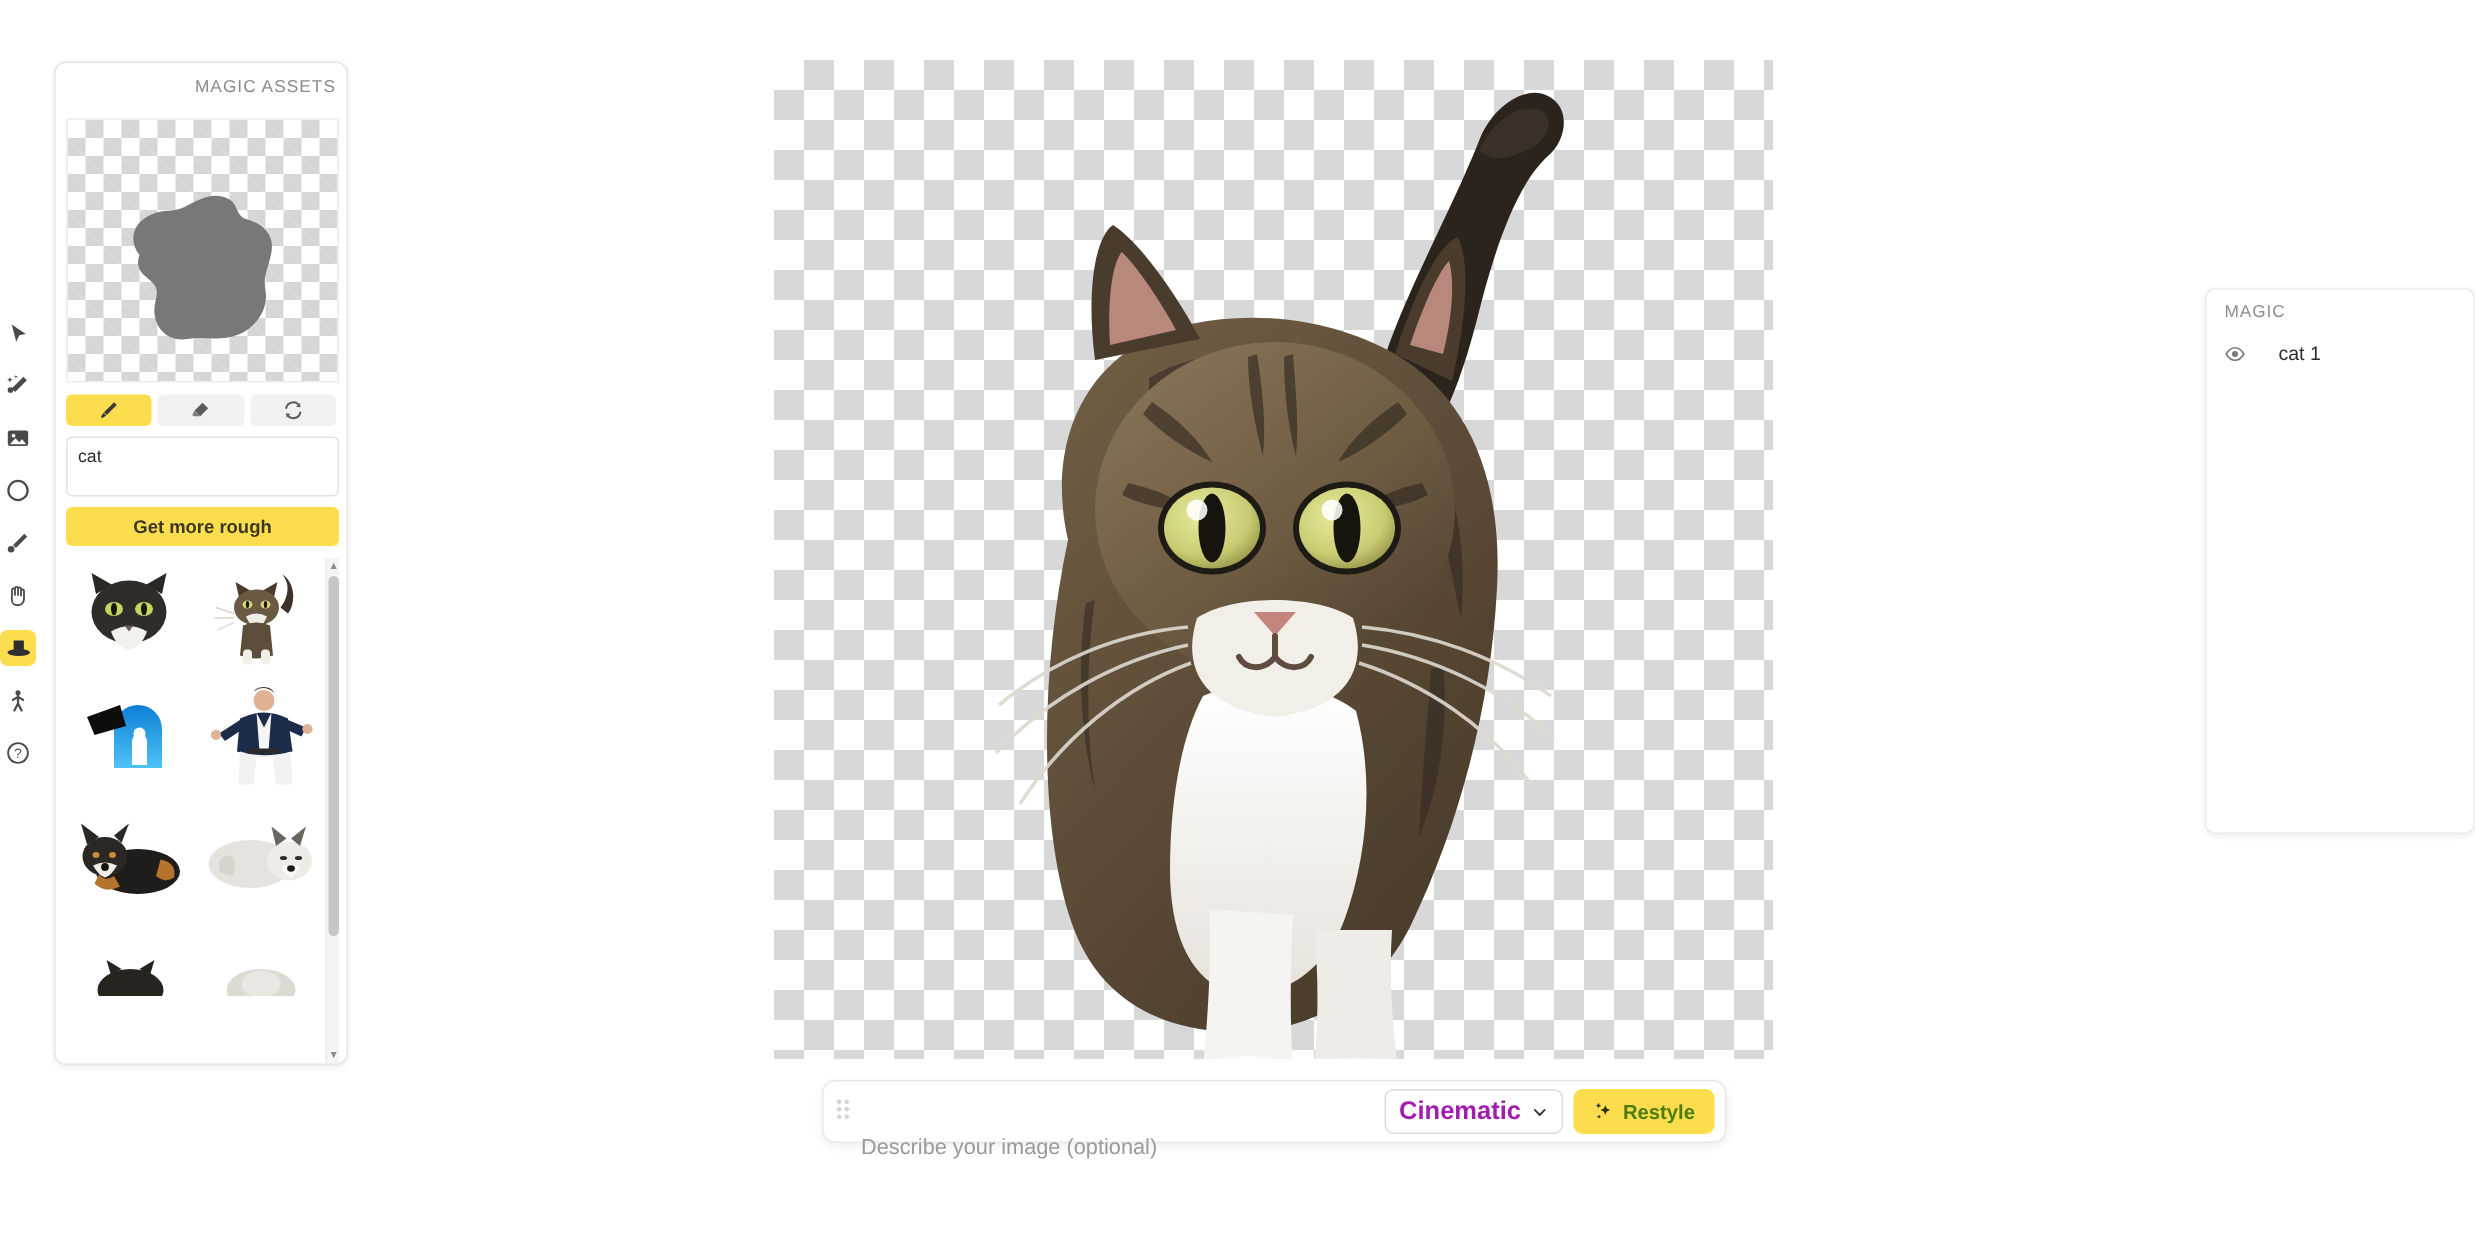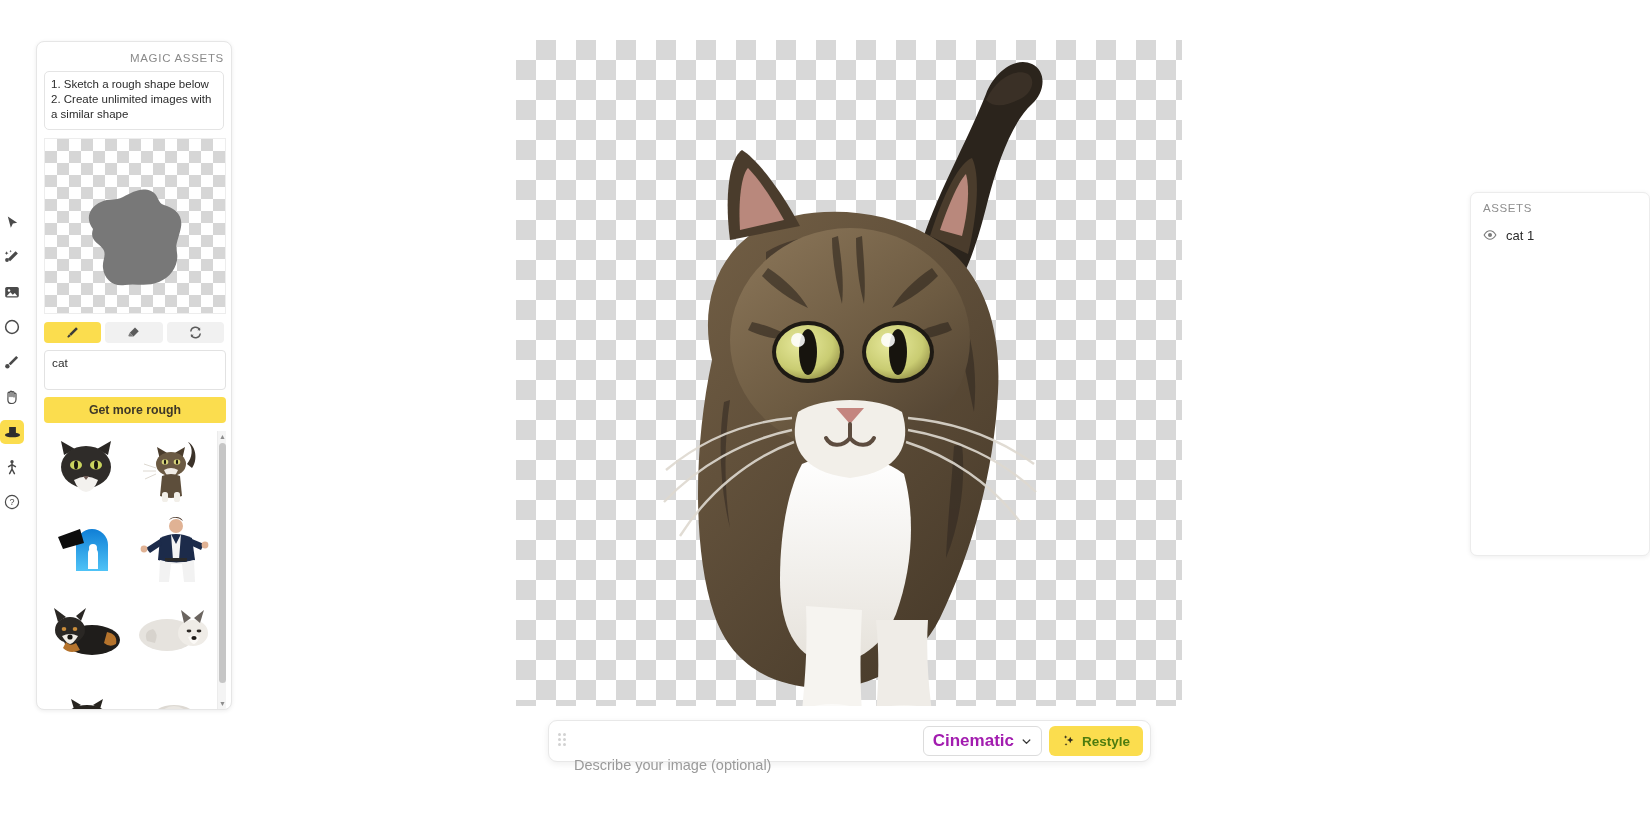--- a/index.html
+++ b/index.html
@@ -172,21 +172,21 @@
     position: absolute; left: 1470px; top: 192px;
     width: 180px; height: 364px;
     background: #ffffff; border: 1px solid #ececec;
     border-radius: 7px; box-shadow: 0 1px 5px rgba(0,0,0,.07);
     padding: 9px 12px;
   }
   .layers-title {
     font-size: 11.5px; letter-spacing: .6px; color: #8e8e8e; margin-bottom: 12px;
   }
   .layer-row {
-    display: flex; align-items: flex-start; gap: 9px; cursor: pointer;
+    display: flex; align-items: flex-end; gap: 22px; cursor: pointer;
     padding: 2px 0;
   }
   .layer-name { font-size: 13px; color: #2b2b2b; }
 </style>
 </head>
 <body>
 
 <div class="app">
 
   <div class="left-toolbar">
@@ -242,24 +242,20 @@
       <svg width="16" height="16" viewBox="0 0 16 16">
         <circle cx="8" cy="8" r="6.6" fill="none" stroke="#4a4a4a" stroke-width="1.2"></circle>
         <text x="8" y="11.4" font-size="9" font-family="Liberation Sans, sans-serif" text-anchor="middle" fill="#4a4a4a">?</text>
       </svg>
     </div>
   </div>
 
   <div class="assets-panel">
     <div class="panel-title">MAGIC ASSETS</div>
 
-    <div class="instructions">
-      <div>1. Sketch a rough shape below
-2. Create unlimited images with a similar shape</div>
-    </div>
 
     <div class="sketch-canvas">
       <svg class="blob" width="126" height="126" viewBox="0 0 126 126">
         <path d="M22 62 C14 52 18 40 30 35 C38 31 44 34 52 30 C62 25 70 20 80 24
                  C88 27 86 36 93 38 C104 41 112 48 110 60 C108 71 104 76 106 86
                  C108 98 100 110 88 115 C76 120 64 116 54 118 C42 120 33 112 32 101
                  C31 93 36 88 32 82 C28 76 18 74 22 62 Z" fill="#787878"></path>
       </svg>
     </div>
 
@@ -521,21 +517,21 @@
       <svg width="14" height="14" viewBox="0 0 16 16">
         <path d="M9.4 3.2 l1.1 2.6 2.6 1.1 -2.6 1.1 -1.1 2.6 -1.1-2.6 -2.6-1.1 2.6-1.1Z" fill="#2e2a1c"></path>
         <path d="M4.2 1.4 l.62 1.46 1.46.62 -1.46.62 -.62 1.46 -.62-1.46 -1.46-.62 1.46-.62Z" fill="#2e2a1c"></path>
         <path d="M4.6 10.2 l.5 1.18 1.18.5 -1.18.5 -.5 1.18 -.5-1.18 -1.18-.5 1.18-.5Z" fill="#2e2a1c"></path>
       </svg>
       <span class="label">Restyle</span>
     </button>
   </div>
 
   <div class="layers-panel">
-    <div class="layers-title">ASSETS</div>
+    <div class="layers-title">MAGIC</div>
     <div class="layer-row">
       <svg width="14" height="14" viewBox="0 0 16 16">
         <path d="M1.3 8 C3.3 4.6 5.5 3.2 8 3.2 C10.5 3.2 12.7 4.6 14.7 8
                  C12.7 11.4 10.5 12.8 8 12.8 C5.5 12.8 3.3 11.4 1.3 8 Z" fill="none" stroke="#7a7a7a" stroke-width="1.25"></path>
         <circle cx="8" cy="8" r="2.3" fill="#7a7a7a"></circle>
       </svg>
       <span class="layer-name">cat 1</span>
     </div>
   </div>
 

